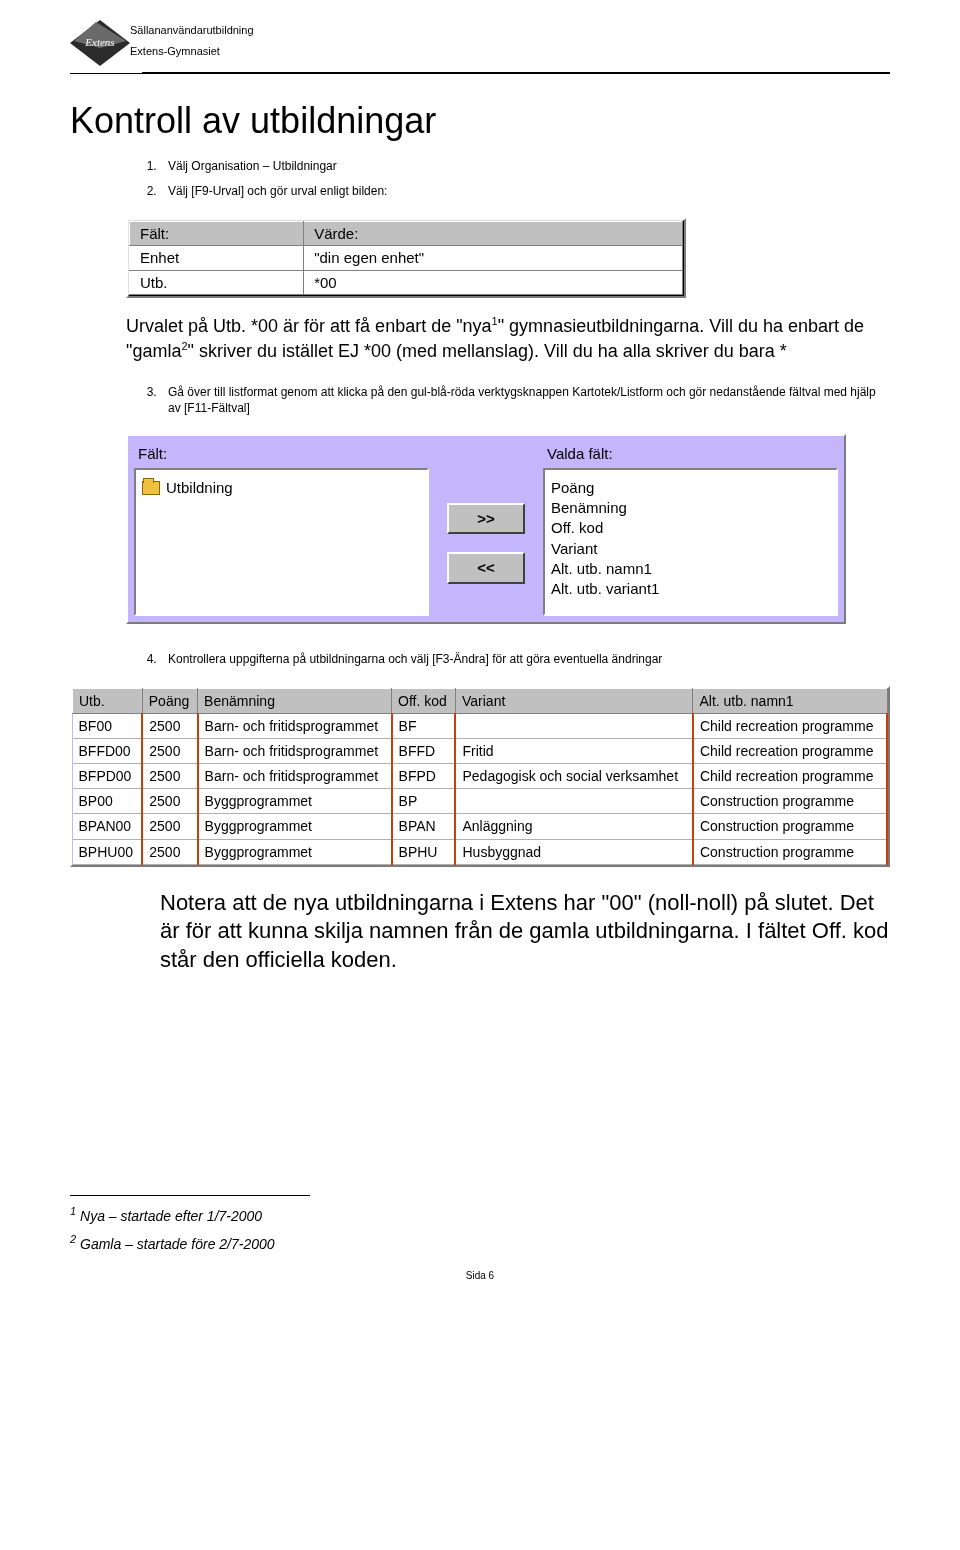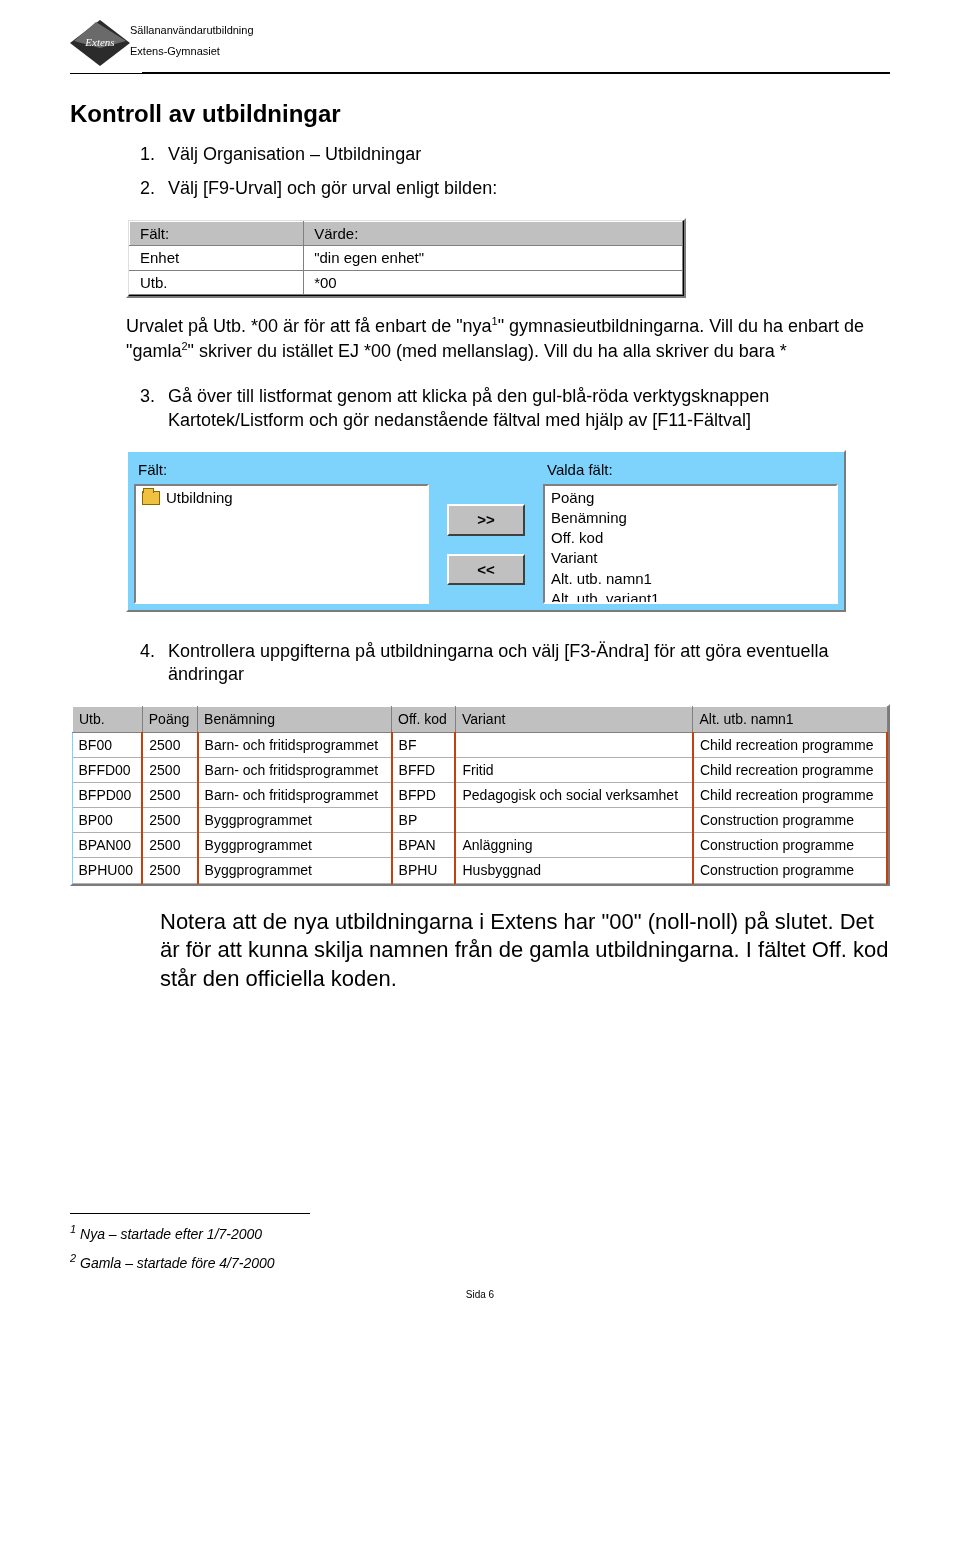--- a/index.html
+++ b/index.html
@@ -40,45 +40,45 @@
     border-top: 1.5px solid #000;
     margin-left: 72px;
     margin-right: 0;
   }
   .hr-full {
     border: none;
     border-top: 1.5px solid #000;
     margin: 0 0 24px 0;
   }
   h1 {
-    font-size: 24px;
-    font-weight: bold;
+    font-size: 36px;
+    font-weight: normal;
     margin: 18px 0 14px 0;
   }
   ol {
     margin-left: 90px;
     margin-bottom: 18px;
   }
   ol li {
-    font-size: 18px;
+    font-size: 12px;
     margin-bottom: 10px;
     padding-left: 8px;
   }
   .para {
     font-size: 18px;
     margin: 16px 0 22px 56px;
   }
   .para-indent {
     font-size: 22px;
     margin: 22px 0 22px 90px;
   }
   sup { font-size: 11px; }
   
   .win {
-    background: #7dd3fc;
+    background: #c4b5fd;
     border: 2px solid #fff;
     border-right-color: #7b7b7b;
     border-bottom-color: #7b7b7b;
     margin: 10px 0 14px 56px;
     font-family: "MS Sans Serif", Arial, sans-serif;
     font-size: 15px;
   }
   .win-inner {
     border: 1px solid #000;
     border-top-color: #dfdfdf;
@@ -117,22 +117,22 @@
     flex: 1;
   }
   .fsel-col .lbl {
     padding: 2px 4px 4px 4px;
   }
   .listbox {
     background: #fff;
     border: 2px solid #808080;
     border-right-color: #fff;
     border-bottom-color: #fff;
-    height: 120px;
-    padding: 2px 6px;
+    height: 148px;
+    padding: 8px 6px;
     overflow: hidden;
   }
   .listbox .item {
     display: flex;
     align-items: center;
     gap: 6px;
     line-height: 1.35;
   }
   .folder {
     width: 18px;
@@ -384,18 +384,18 @@
           </tr>
         </tbody>
     </table>
   </div>
 
   <p class="para-indent">Notera att de nya utbildningarna i Extens har "00" (noll-noll) på slutet. Det är för att kunna skilja namnen från de gamla utbildningarna. I fältet Off. kod står  den officiella koden.</p>
 
   <div class="footnotes">
     <hr class="footnotes-rule">
     <div class="fn"><sup>1</sup><span> Nya – startade efter 1/7-2000</span></div>
-    <div class="fn"><sup>2</sup><span> Gamla – startade före 4/7-2000</span></div>
+    <div class="fn"><sup>2</sup><span> Gamla – startade före 2/7-2000</span></div>
   </div>
 
   <div class="footer">Sida 6</div>
 
 </div>
 
 </body></html>

